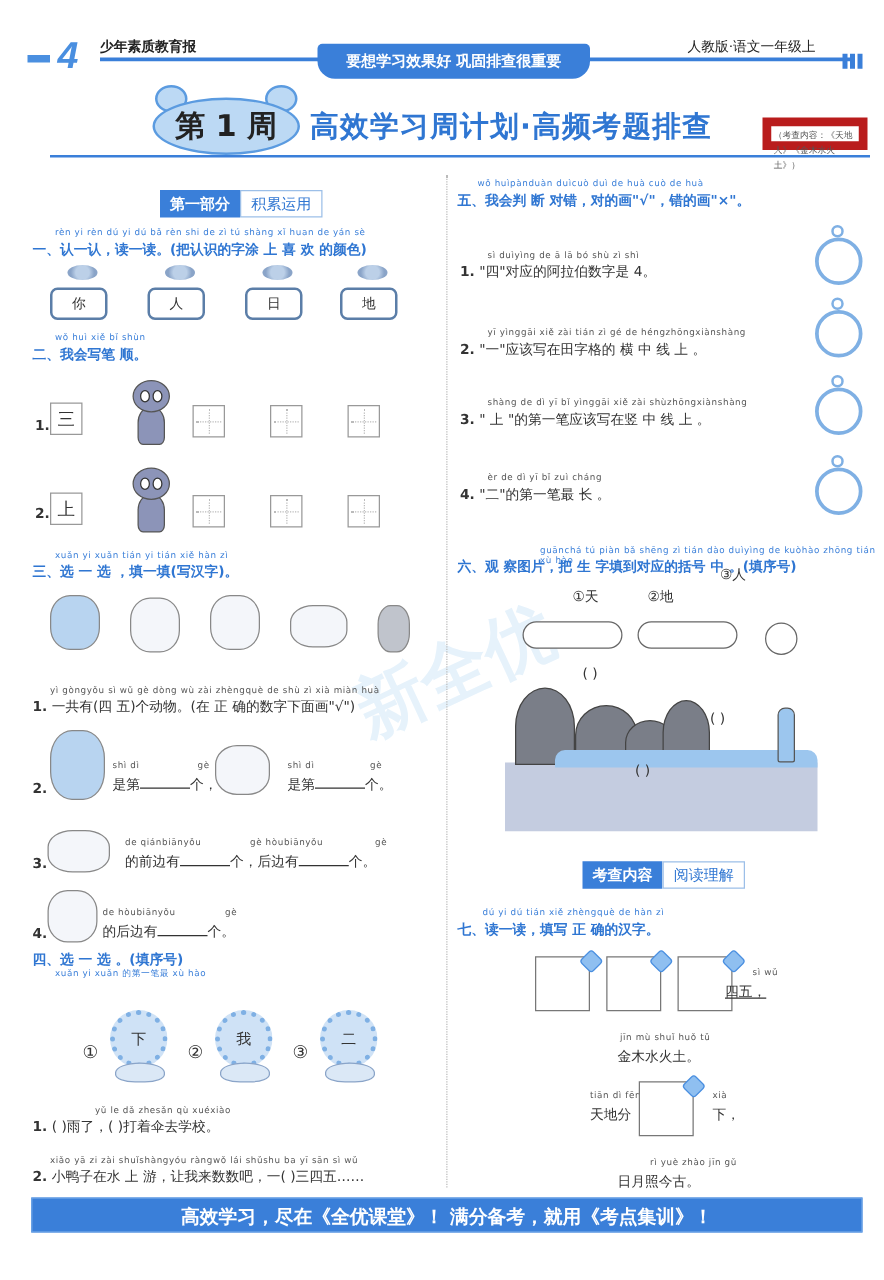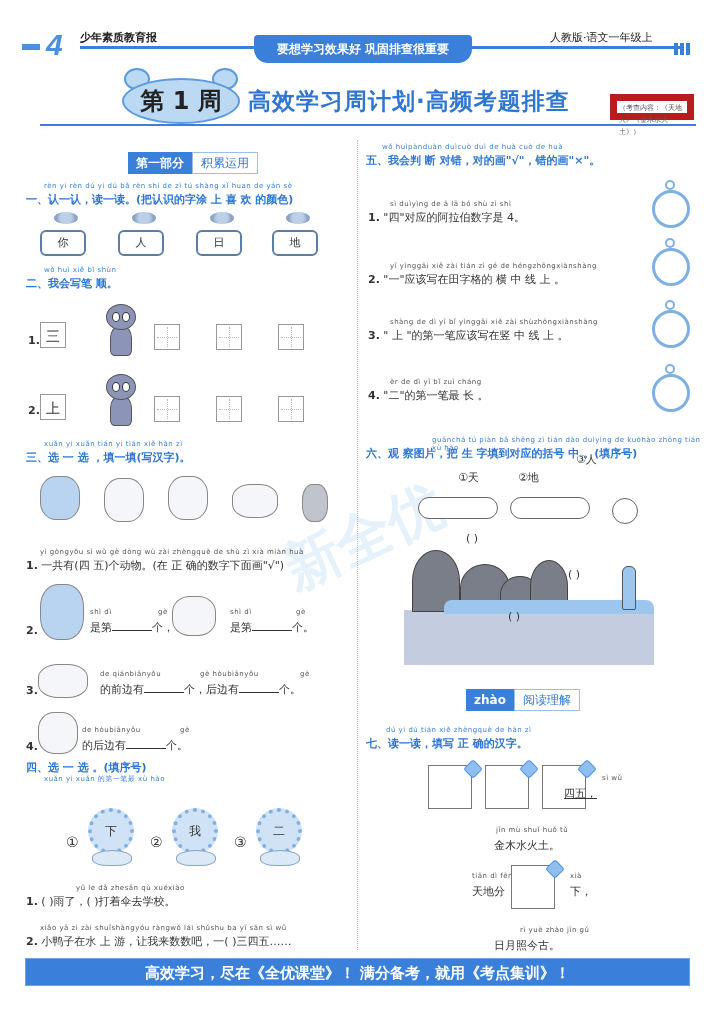--- a/index.html
+++ b/index.html
@@ -234,34 +234,34 @@
   <div class="hill" style="left:56px; top:34px; width:50px; height:48px;"></div>
   <div class="hill" style="left:96px; top:46px; width:40px; height:36px;"></div>
   <div class="hill" style="left:126px; top:30px; width:38px; height:52px;"></div>
   <div class="bush"></div>
   <div style="position:absolute; left:218px; top:36px; width:14px; height:44px; background:#9cc6ee; border:1px solid #555; border-radius:6px 6px 2px 2px;"></div>
 </div>
 <div class="abs q-text" style="left:568px; top:568px;">(          )</div>
 <div class="abs q-text" style="left:508px; top:610px;">(          )</div>
 
 <div class="abs part-badge" style="left:466px; top:689px;">
-  <span class="dark">zhào</span>
+  <span class="dark">考查内容</span>
   <span class="light">阅读理解</span>
 </div>
 
 <div class="abs pinyin" style="left:386px; top:726px;">dú  yi  dú   tián xiě zhèngquè de hàn  zì</div>
 <div class="abs q-title" style="left:366px; top:736px;">七、读一读，填写 正  确的汉字。</div>
 <div class="write-box" style="left:428px; top:765px;"></div>
 <div class="star" style="left:466px; top:762px;"></div>
 <div class="write-box" style="left:485px; top:765px;"></div>
 <div class="star" style="left:522px; top:762px;"></div>
 <div class="write-box" style="left:542px; top:765px;"></div>
 <div class="star" style="left:580px; top:762px;"></div>
 <div class="abs pinyin gray" style="left:602px; top:774px;">sì  wǔ</div>
-<div class="abs q-text" style="left:564px; top:786px;text-decoration:underline;">四五，</div>
+<div class="abs q-text" style="left:580px; top:786px;text-decoration:underline;">四五，</div>
 
 <div class="abs pinyin gray" style="left:496px; top:826px;">jīn mù shuǐ huǒ  tǔ</div>
 <div class="abs q-text" style="left:494px; top:838px;">金木水火土。</div>
 
 <div class="abs pinyin gray" style="left:472px; top:872px;">tiān dì fēn</div>
 <div class="abs q-text" style="left:472px; top:884px;">天地分</div>
 <div class="write-box" style="left:511px; top:865px;"></div>
 <div class="star" style="left:548px; top:862px;"></div>
 <div class="abs pinyin gray" style="left:570px; top:872px;">xià</div>
 <div class="abs q-text" style="left:570px; top:884px;">下，</div>

